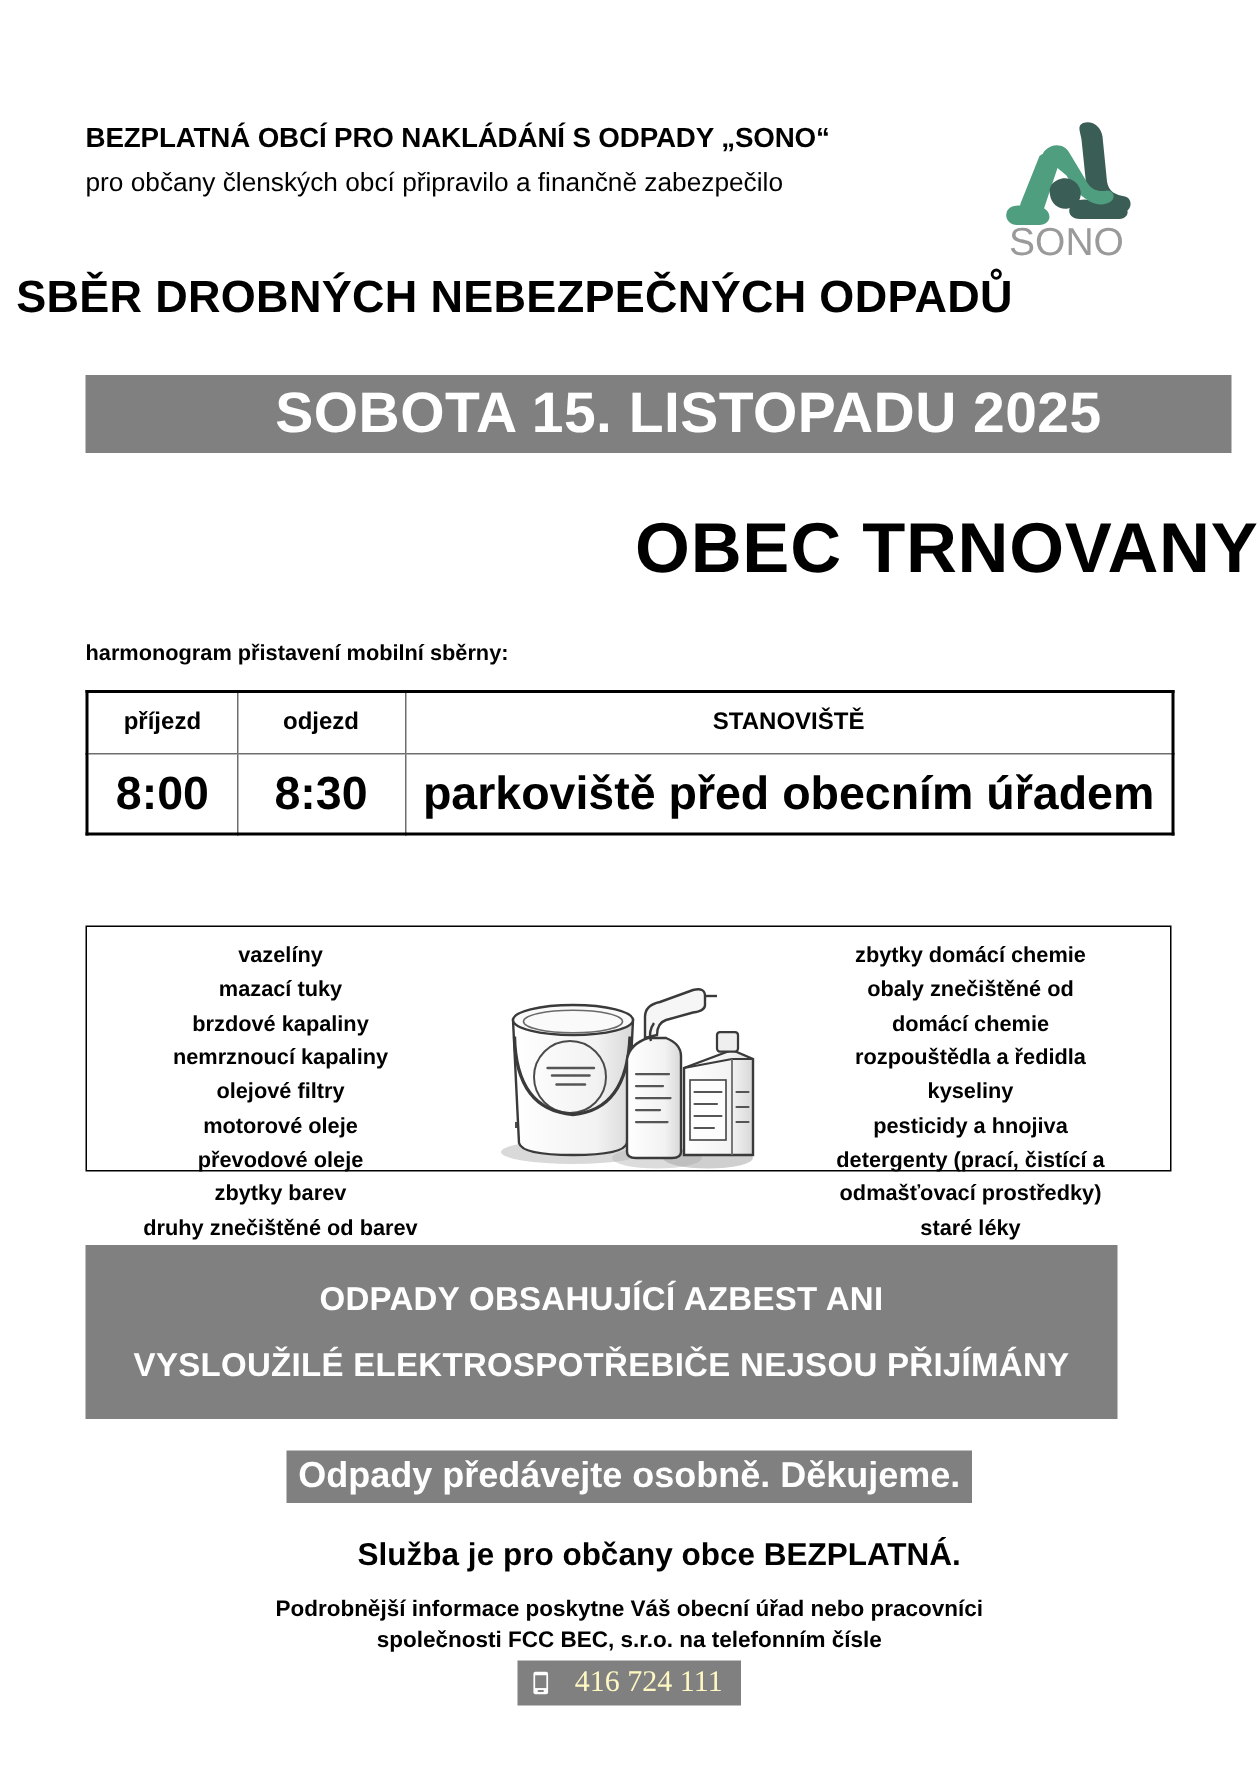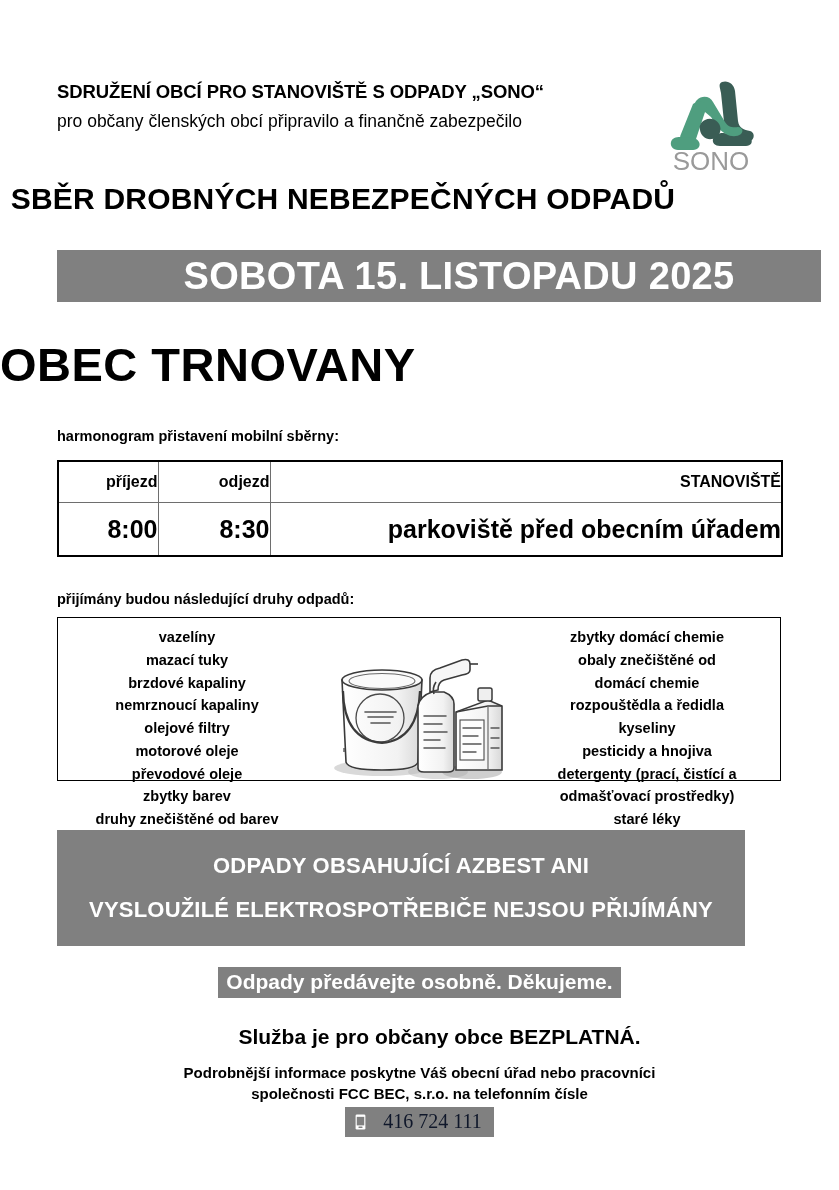--- a/index.html
+++ b/index.html
@@ -90,21 +90,21 @@
     letter-spacing: 0.3px;
     padding-left: 40px;
   }
 
   
   .village {
     position: absolute;
     left: 0;
     top: 337px;
     width: 839px;
-    text-align: left;
+    text-align: right;
     font-size: 47px;
     font-weight: bold;
     letter-spacing: 0.5px;
   }
 
   
   .schedule-label {
     position: absolute;
     left: 57px;
     top: 428px;
@@ -115,31 +115,31 @@
     position: absolute;
     left: 57px;
     top: 460px;
     width: 724px;
     border: 2px solid #000000;
     border-collapse: collapse;
     table-layout: fixed;
   }
   .schedule-table td {
     border: 1px solid #6e6e6e;
-    text-align: right;
+    text-align: center;
     vertical-align: middle;
     padding: 0;
   }
   .schedule-table .head-cell {
     font-size: 16px;
     font-weight: bold;
     height: 40px;
   }
   .schedule-table .body-cell {
-    font-size: 25px;
+    font-size: 31px;
     font-weight: bold;
     height: 52px;
   }
   .col-arr { width: 100px; }
   .col-dep { width: 112px; }
   .col-loc { width: 512px; }
 
   
   .waste-label {
     position: absolute;
@@ -204,21 +204,21 @@
     position: absolute;
     left: 0;
     top: 967px;
     width: 839px;
     text-align: center;
   }
   .thanks {
     display: inline-block;
     background: #808080;
     color: #ffffff;
-    font-size: 21px;
+    font-size: 24px;
     font-weight: bold;
     padding: 3px 8px 4px 8px;
     line-height: 1.15;
   }
   .free-line {
     position: absolute;
     left: 0;
     top: 1025px;
     width: 839px;
     text-align: center;
@@ -241,36 +241,36 @@
     left: 0;
     top: 1107px;
     width: 839px;
     text-align: center;
   }
   .phone-badge {
     display: inline-flex;
     align-items: center;
     gap: 17px;
     background: #808080;
-    color: #0f172a;
+    color: #fef9c3;
     font-family: "Liberation Serif", serif;
     font-size: 20px;
     padding: 3px 12px 4px 10px;
   }
   .phone-icon { display: inline-block; line-height: 1; }
   .phone-icon svg { display: block; }
 </style>
 </head>
 <body>
 
 <div class="page">
 
   <div class="header">
     <div class="header-text">
-      <div class="org-title">SDRUŽENÍ OBCÍ PRO STANOVIŠTĚ S ODPADY „SONO“</div>
+      <div class="org-title">BEZPLATNÁ OBCÍ PRO NAKLÁDÁNÍ S ODPADY „SONO“</div>
       <div class="org-sub">pro občany členských obcí připravilo a finančně zabezpečilo</div>
     </div>
 
     <div class="logo">
       <svg viewBox="0 0 92 96" width="92" height="96" aria-hidden="true">
 
         <path d="M57 6 C63 4 69 8 70 15 L73 45 C74 52 79 54 85 55 C89 56 90 61 87 64 C84 67 78 67 73 65 C64 62 60 55 59 46 L56 17 C55 11 53 8 57 6 Z" fill="#3a5d55"></path>
         <path d="M70 58 C76 57 83 59 86 63 C88 66 86 70 81 70 L55 70 C50 70 47 67 48 63 C49 59 53 57 58 57 Z" fill="#3a5d55"></path>
 
         <path d="M32 24 C37 19 45 20 48 26 L60 46 C63 51 68 52 73 51 C77 51 79 55 76 58 C72 61 66 61 61 58 C54 54 50 48 46 41 L34 31 C30 28 29 27 32 24 Z" fill="#4f9e7f"></path>
@@ -304,21 +304,20 @@
         <td class="head-cell">STANOVIŠTĚ</td>
       </tr>
       <tr>
         <td class="body-cell">8:00</td>
         <td class="body-cell">8:30</td>
         <td class="body-cell">parkoviště před obecním úřadem</td>
       </tr>
     </tbody>
   </table>
 
-  <div class="waste-label">přijímány budou následující druhy odpadů:</div>
 
   <div class="waste-box">
 
     <div class="waste-col left">
       <div>vazelíny</div>
       <div>mazací tuky</div>
       <div>brzdové kapaliny</div>
       <div>nemrznoucí kapaliny</div>
       <div>olejové filtry</div>
       <div>motorové oleje</div>

